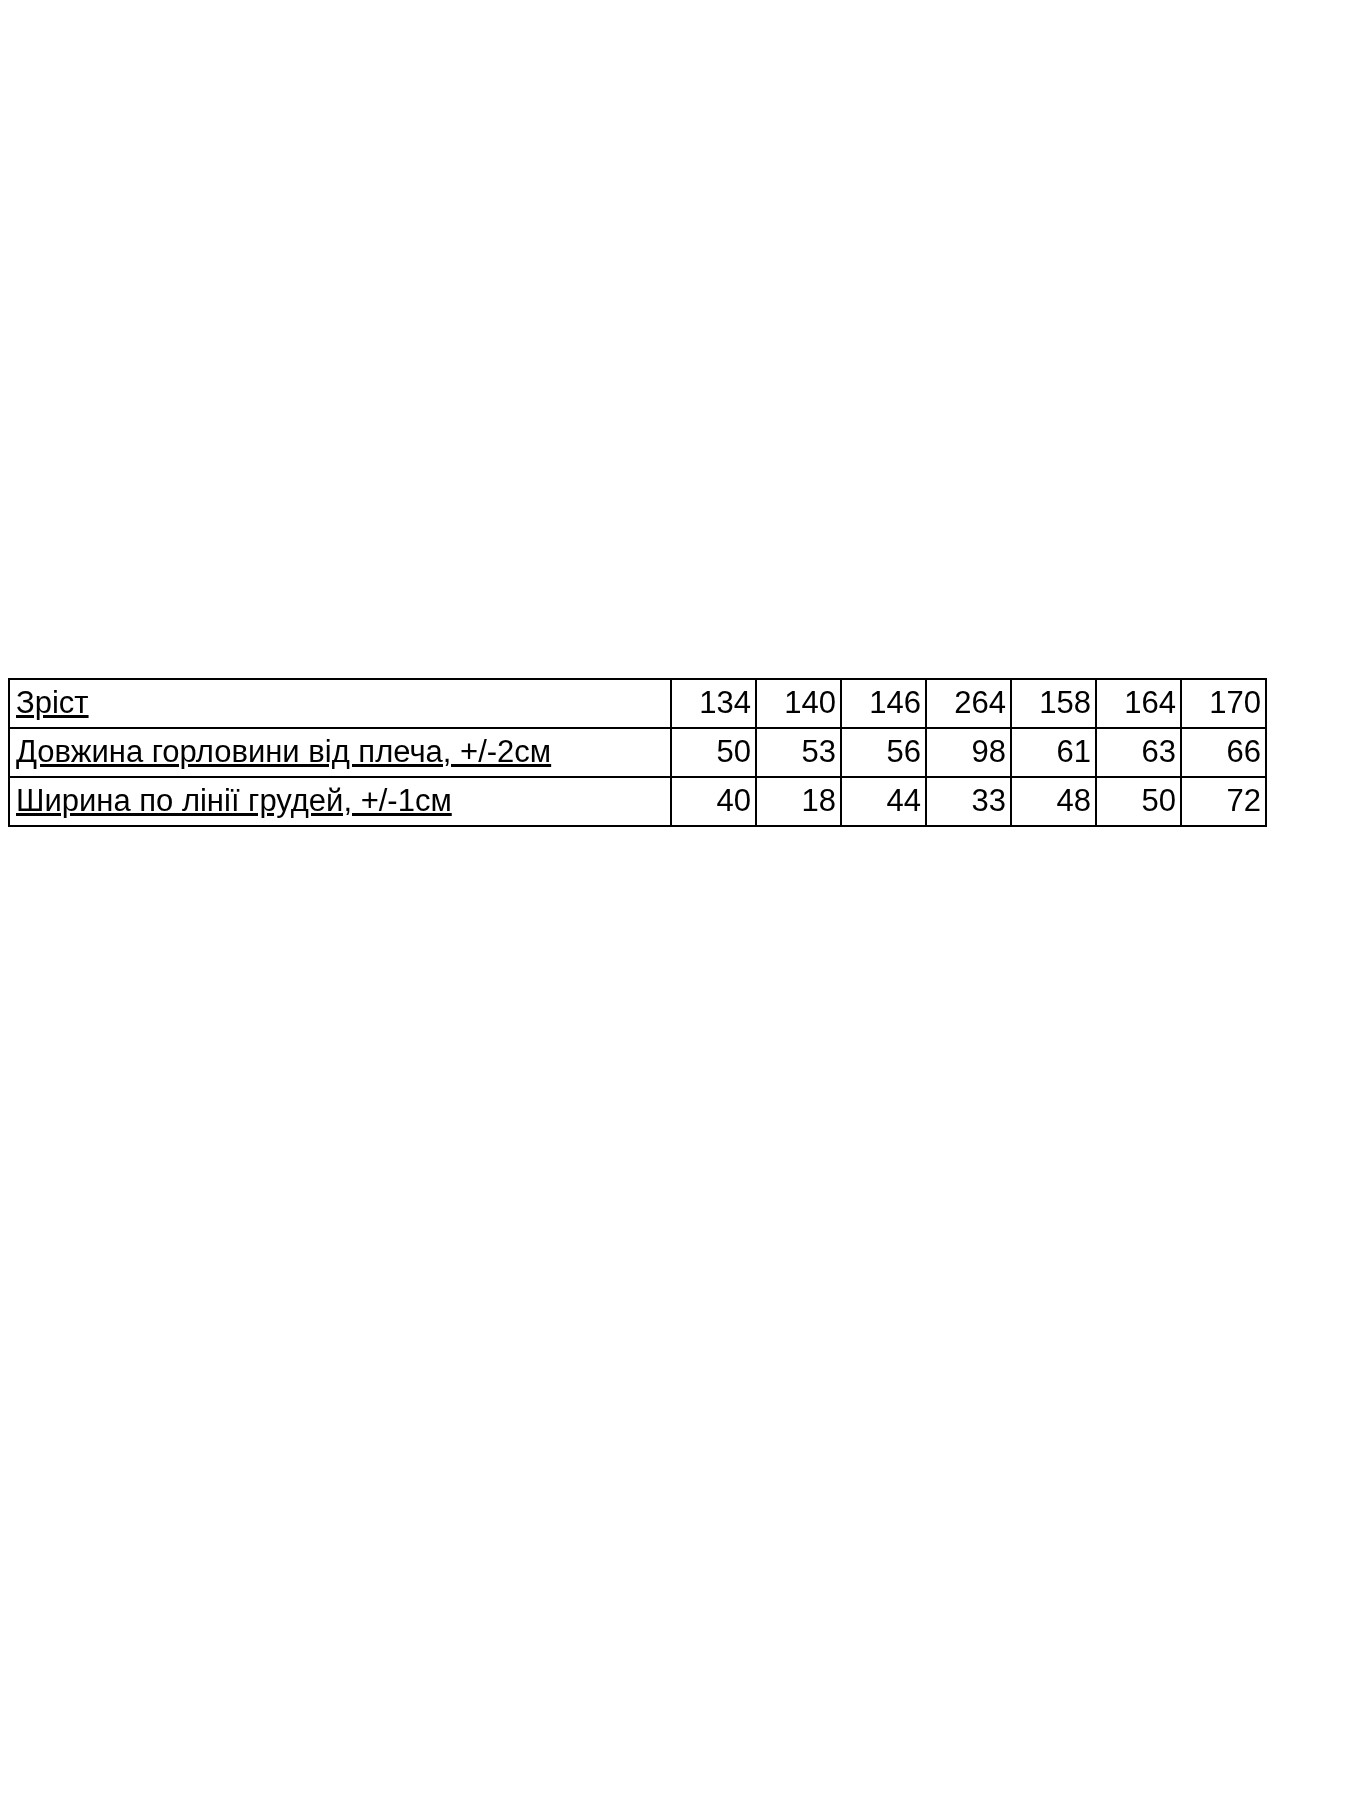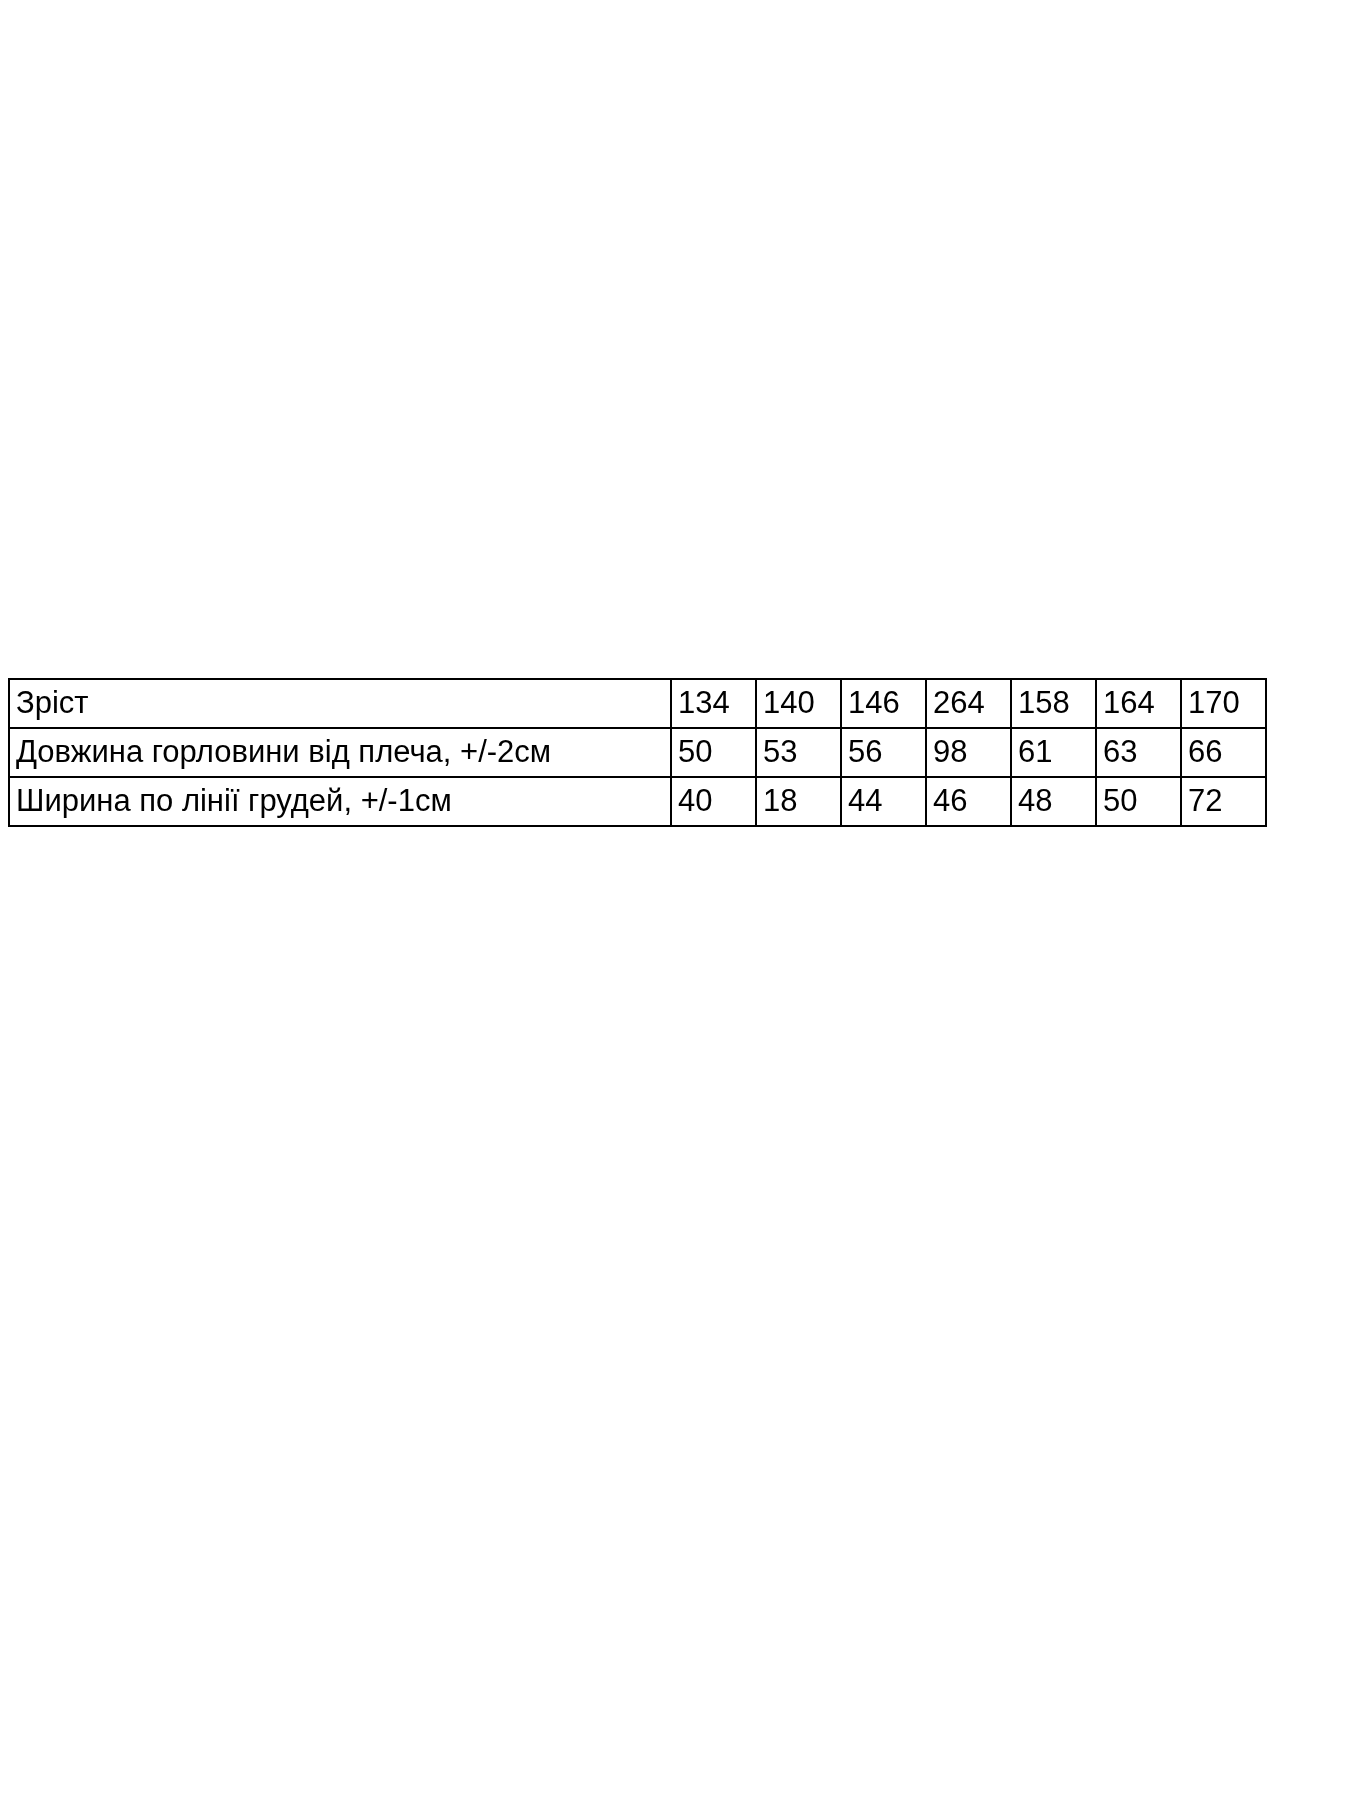--- a/index.html
+++ b/index.html
@@ -31,24 +31,25 @@
     font-size: 31px;
     line-height: 1.0;
     color: #000000;
     padding: 7px 4px 9px 6px;
     white-space: nowrap;
     font-family: "Liberation Sans", sans-serif;
   }
   td.label-cell {
     width: 650px;
     text-align: left;
+    text-decoration: underline;
   }
   td.value-cell {
     width: 73px;
-    text-align: left;
+    text-align: right;
   }
 </style>
 </head>
 <body>
 
 <div class="page">
   <div class="size-table-wrap">
     <table class="size-table">
       <tbody>
         <tr>
@@ -69,21 +70,21 @@
           <td class="value-cell">98</td>
           <td class="value-cell">61</td>
           <td class="value-cell">63</td>
           <td class="value-cell">66</td>
         </tr>
         <tr>
           <td class="label-cell">Ширина по лінії грудей, +/-1см</td>
           <td class="value-cell">40</td>
           <td class="value-cell">18</td>
           <td class="value-cell">44</td>
-          <td class="value-cell">46</td>
+          <td class="value-cell">33</td>
           <td class="value-cell">48</td>
           <td class="value-cell">50</td>
           <td class="value-cell">72</td>
         </tr>
       </tbody>
     </table>
   </div>
 </div>
 
 </body></html>

